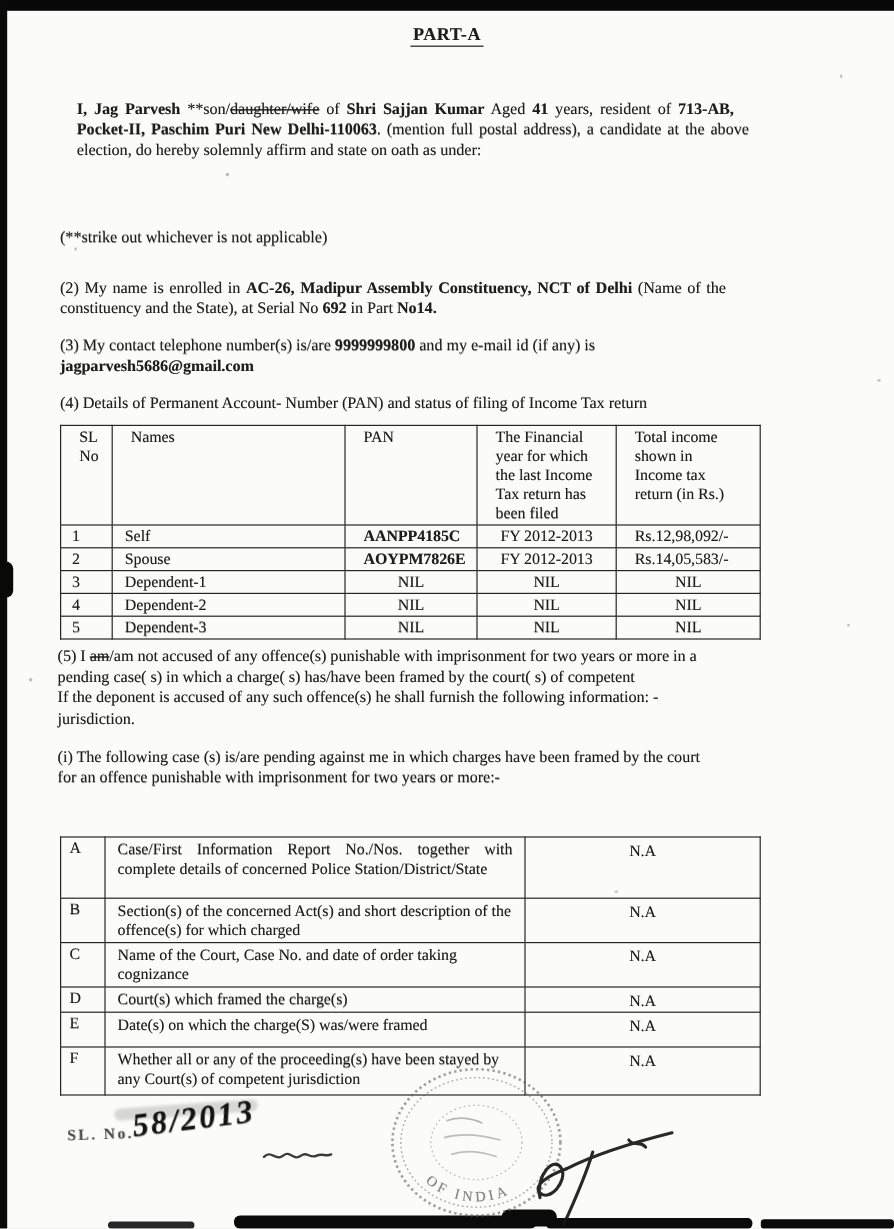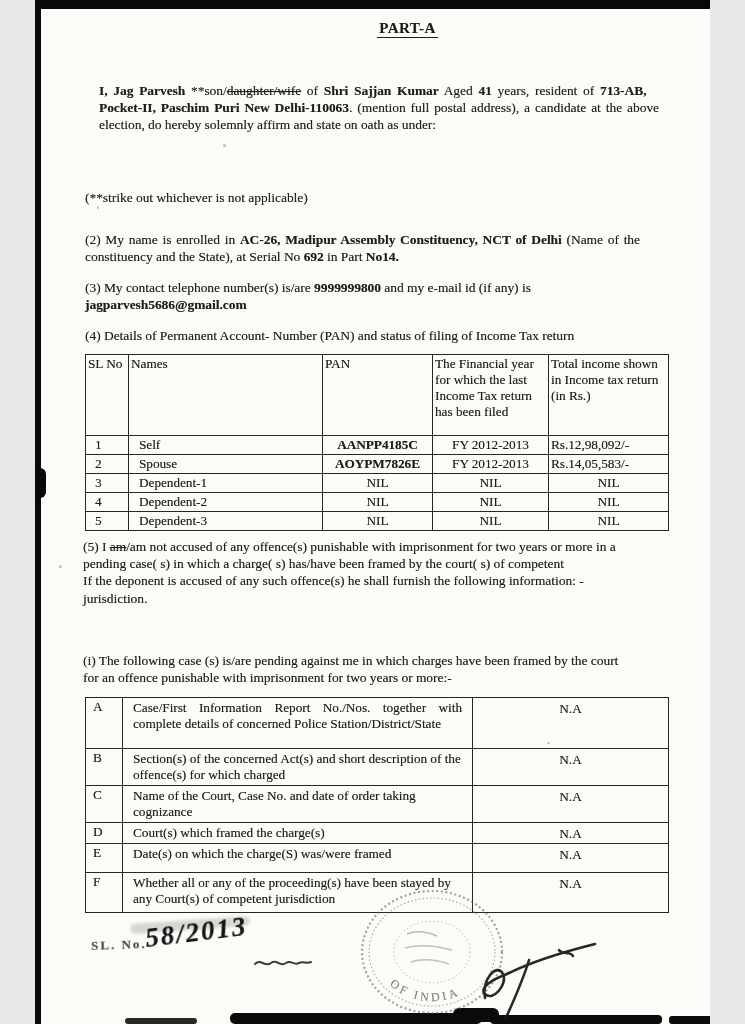--- a/index.html
+++ b/index.html
@@ -1,17 +1,17 @@
 <!DOCTYPE html>
 <html><head>
 <meta charset="utf-8">
 <style>
   html,body{margin:0;padding:0;background:#e8e8e8;}
   .page{
-    position:relative; width:675px; height:1024px; overflow:hidden;
+    position:relative; width:745px; height:1024px; overflow:hidden;
     background:#fbfbf8; color:#1d1d1d;
     font-family:"Liberation Serif", serif;
     font-size:13.4px; line-height:17px;
     text-shadow:0.2px 0.2px 0.35px rgba(25,25,25,0.45);
     margin:0 auto;
   }
   .abs{position:absolute;}
   .ln{white-space:nowrap;}
   .b{font-weight:bold;}
   .st{text-decoration:line-through; text-decoration-thickness:1.4px;}
@@ -26,21 +26,21 @@
   .bar-left-bump{top:468px; left:0; width:11px; height:30px; background:#090909; border-radius:0 6px 6px 0;}
   .bb1{top:1013px; left:195px; width:252px; height:11px; background:#0b0b0b; border-radius:5px;}
   .bb2{top:1015px; left:455px; width:172px; height:9px; background:#0b0b0b; border-radius:4px;}
   .bb3{top:1016px; left:634px; width:111px; height:8px; background:#0b0b0b; border-radius:3px;}
   .bb4{top:1018px; left:90px; width:72px; height:6px; background:#101010; border-radius:3px; opacity:.9;}
   .bb5{top:1008px; left:418px; width:46px; height:14px; background:#0b0b0b; border-radius:6px;}
   .speck{position:absolute; background:#8a8a8a; border-radius:50%; opacity:.55;}
   
   table{border-collapse:collapse; table-layout:fixed; font-size:13.2px; line-height:16px;}
   td,th{
-    border:1.6px solid #262626; padding:1px 2px; vertical-align:top;
+    border:1.6px solid #262626; padding:1px 15px; vertical-align:top;
     font-weight:normal; text-align:left; overflow:hidden;
   }
   .pan-table{width:583px;}
   .pan-table col.c0{width:43px;} .pan-table col.c1{width:194px;}
   .pan-table col.c2{width:110px;} .pan-table col.c3{width:116px;} .pan-table col.c4{width:120px;}
   .pan-table thead tr{height:81px;}
   .pan-table tbody tr{height:17px;}
   .pan-table tbody td.sl{padding-left:9px;}
   .pan-table tbody td.nm{padding-left:10px;}
   .ctr{text-align:center;}
@@ -189,21 +189,21 @@
 
   <div class="abs" style="left:48px; top:538px; line-height:17.2px;">
     <div class="ln">
       <span>(5) I </span><span class="st">am</span><span>/am not accused of any offence(s) punishable with imprisonment for two years or more in a</span>
     </div>
     <div class="ln"><span>pending case( s) in which a charge( s) has/have been framed by the court( s) of competent</span></div>
     <div class="ln"><span>If the deponent is accused of any such offence(s) he shall furnish the following information: -</span></div>
     <div class="ln"><span>jurisdiction.</span></div>
   </div>
 
-  <div class="abs" style="left:48px; top:652px; line-height:17.2px;">
+  <div class="abs" style="left:48px; top:622px; line-height:17.2px;">
     <div class="ln"><span>(i) The following case (s) is/are pending against me in which charges have been framed by the court</span></div>
     <div class="ln"><span>for an offence punishable with imprisonment for two years or more:-</span></div>
   </div>
 
 
   <table class="cases-table abs" style="left:50px; top:697px;">
     <colgroup>
         <col class="k0">
         <col class="k1">
         <col class="k2">

